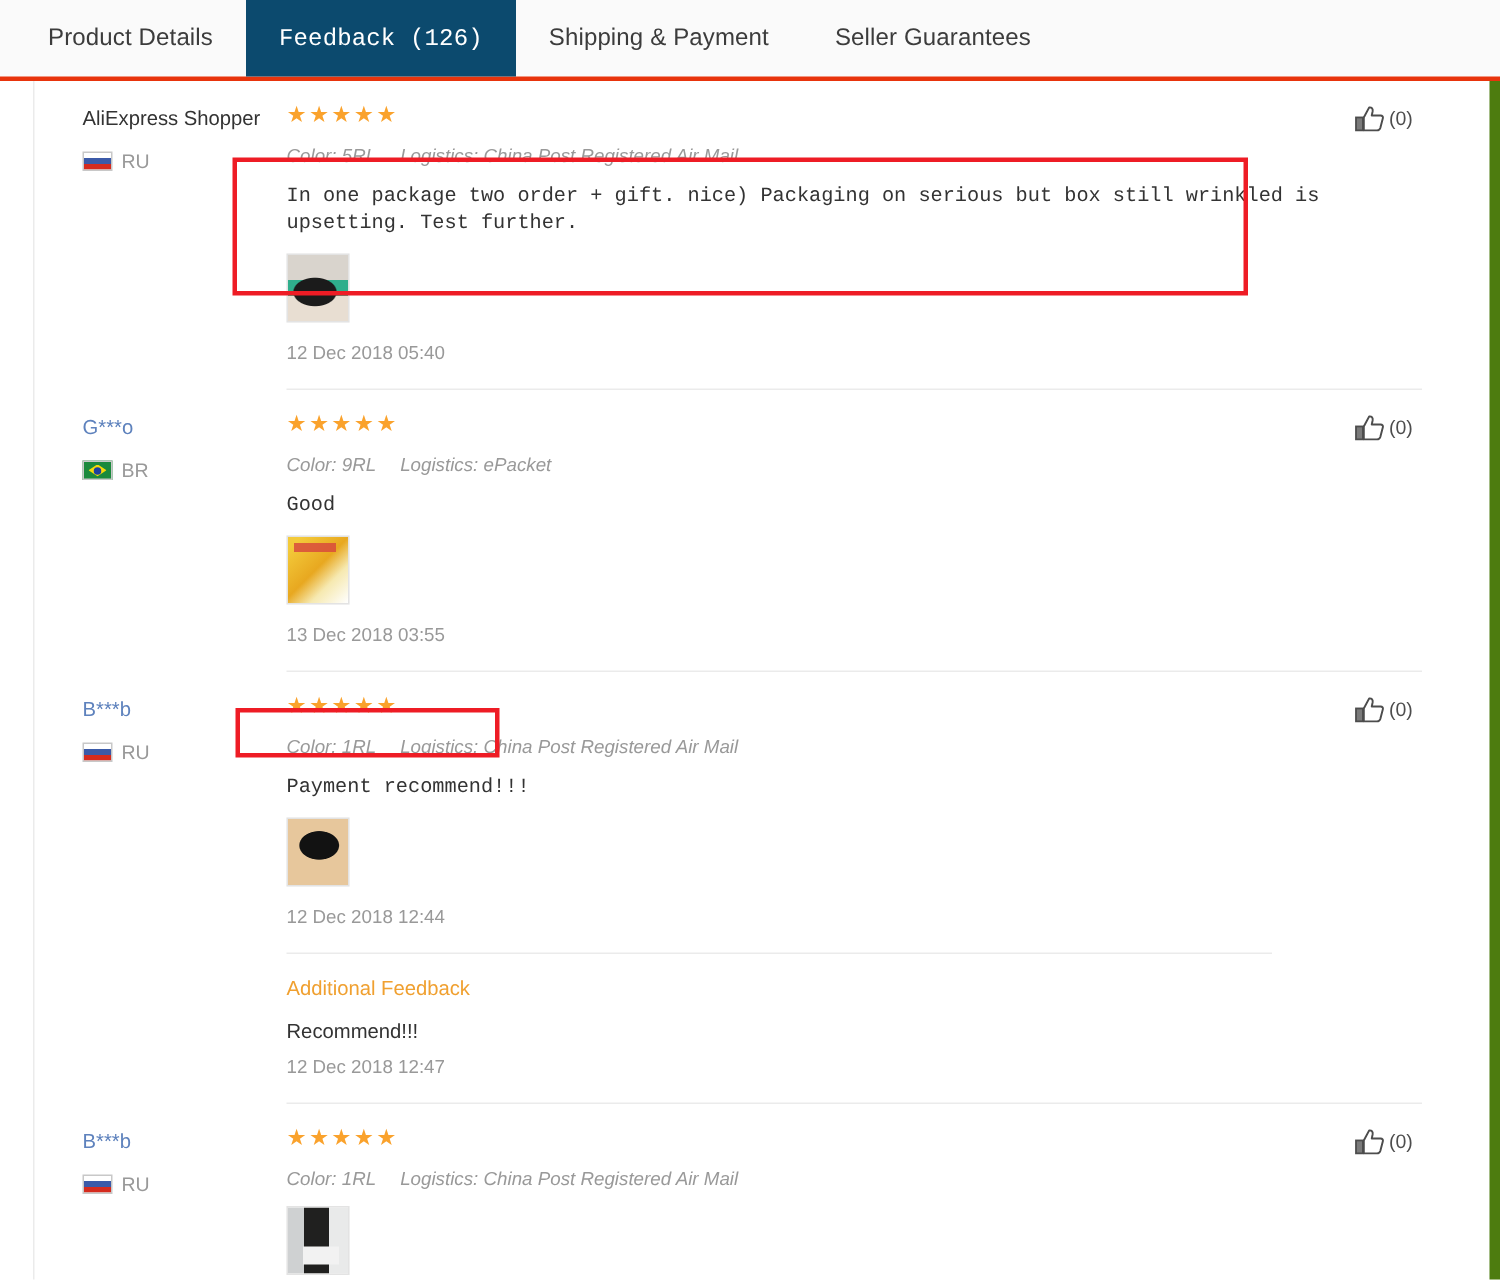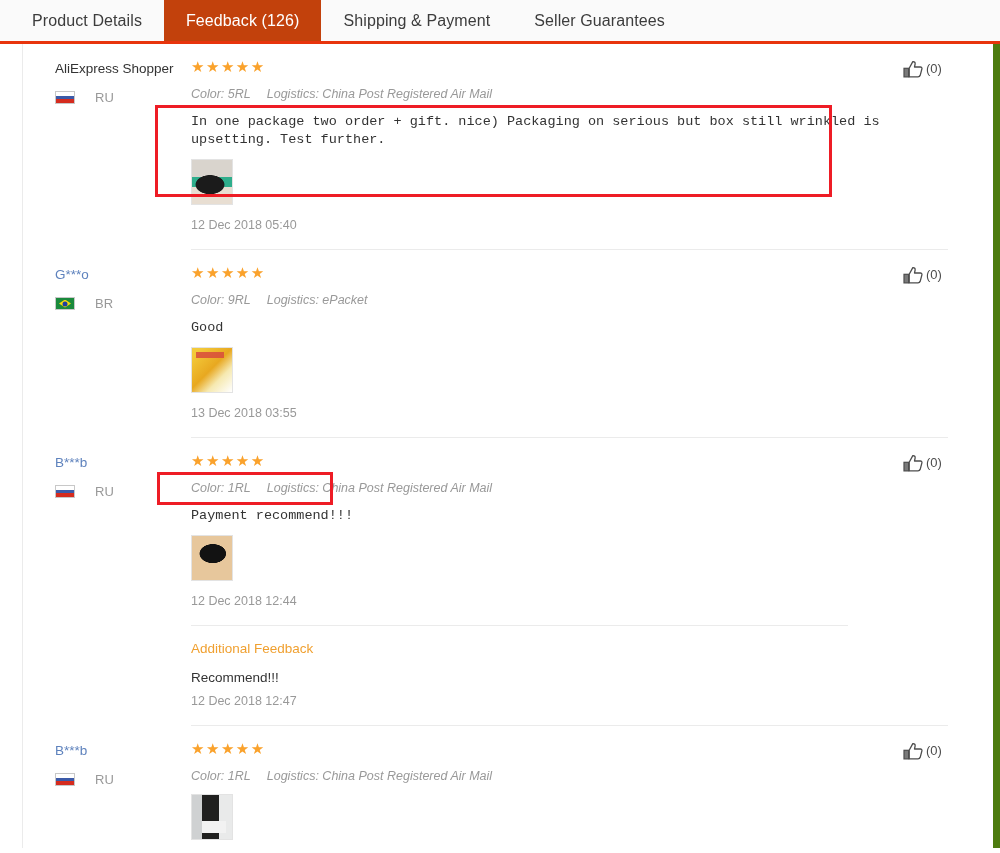--- a/index.html
+++ b/index.html
@@ -12,42 +12,43 @@
     font-family: "Liberation Sans", sans-serif;
     font-size: 13px;
     color: #333333;
     overflow: hidden;
     position: relative;
   }
 
   
   .tabbar {
     position: relative;
-    height: 44px;
+    height: 54px;
     background: #fafafa;
     border-bottom: 3px solid #e8340c;
     display: flex;
     align-items: stretch;
     padding-left: 10px;
   }
   .tab {
     display: flex;
     align-items: center;
     justify-content: center;
     padding: 0 22px;
     font-size: 16px;
     color: #3c3c3c;
     background: transparent;
     cursor: pointer;
     white-space: nowrap;
     letter-spacing: .1px;
   }
   .tab.active {
-    background: #c2410c;
+    background: #0c4a6e;
     color: #ffffff;
+    font-family: Liberation Mono, monospace;
   }
 
   
   .content {
     position: relative;
     border-left: 1px solid #ebebeb;
     border-right: 7px solid #4d7c0f;
     height: 804px;
     background: #fff;
     overflow: hidden;
@@ -79,21 +80,21 @@
     cursor: pointer;
   }
   .fb-username.plain {
     color: #333333;
     cursor: default;
   }
   .fb-country {
     margin-top: 12px;
     display: flex;
     align-items: center;
-    gap: 20px;
+    gap: 6px;
   }
   .flag {
     width: 20px; height: 13px;
     display: inline-block;
     border: 1px solid #c8c8c8;
     position: relative;
     overflow: hidden;
     flex: 0 0 20px;
   }
   .flag-ru { background: linear-gradient(to bottom,#ffffff 0 33.3%,#3b5aa8 33.3% 66.6%,#d52b1e 66.6% 100%); }

